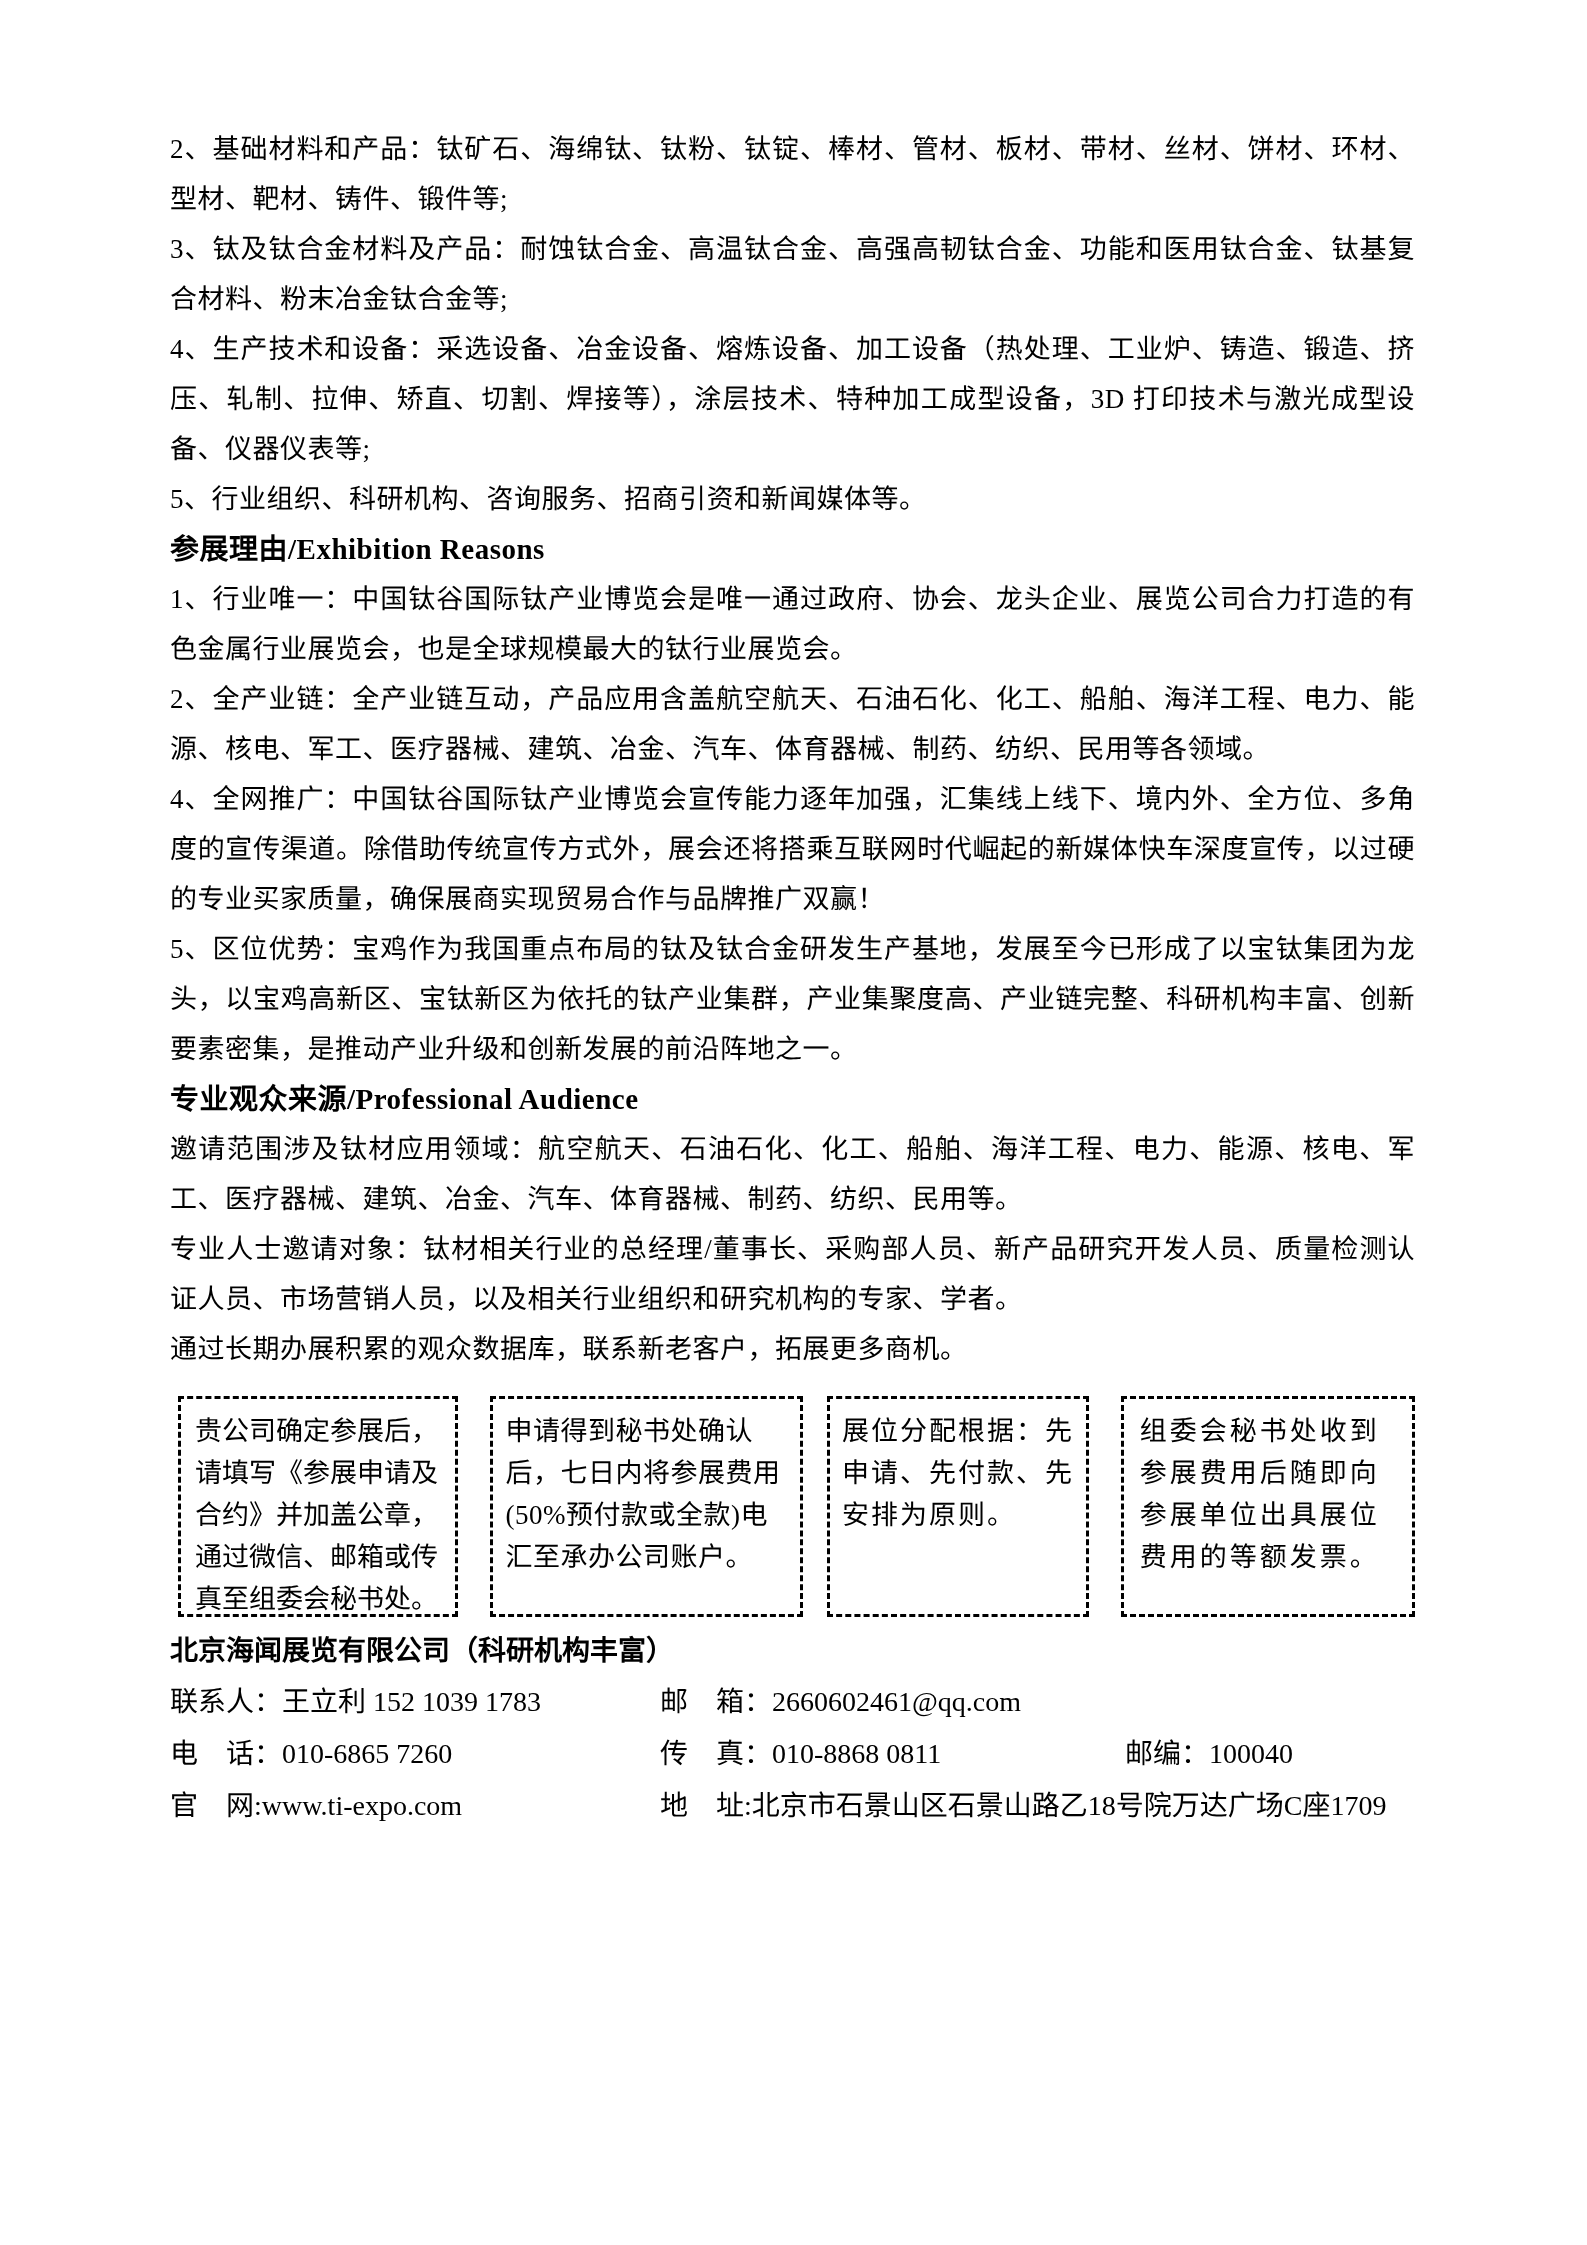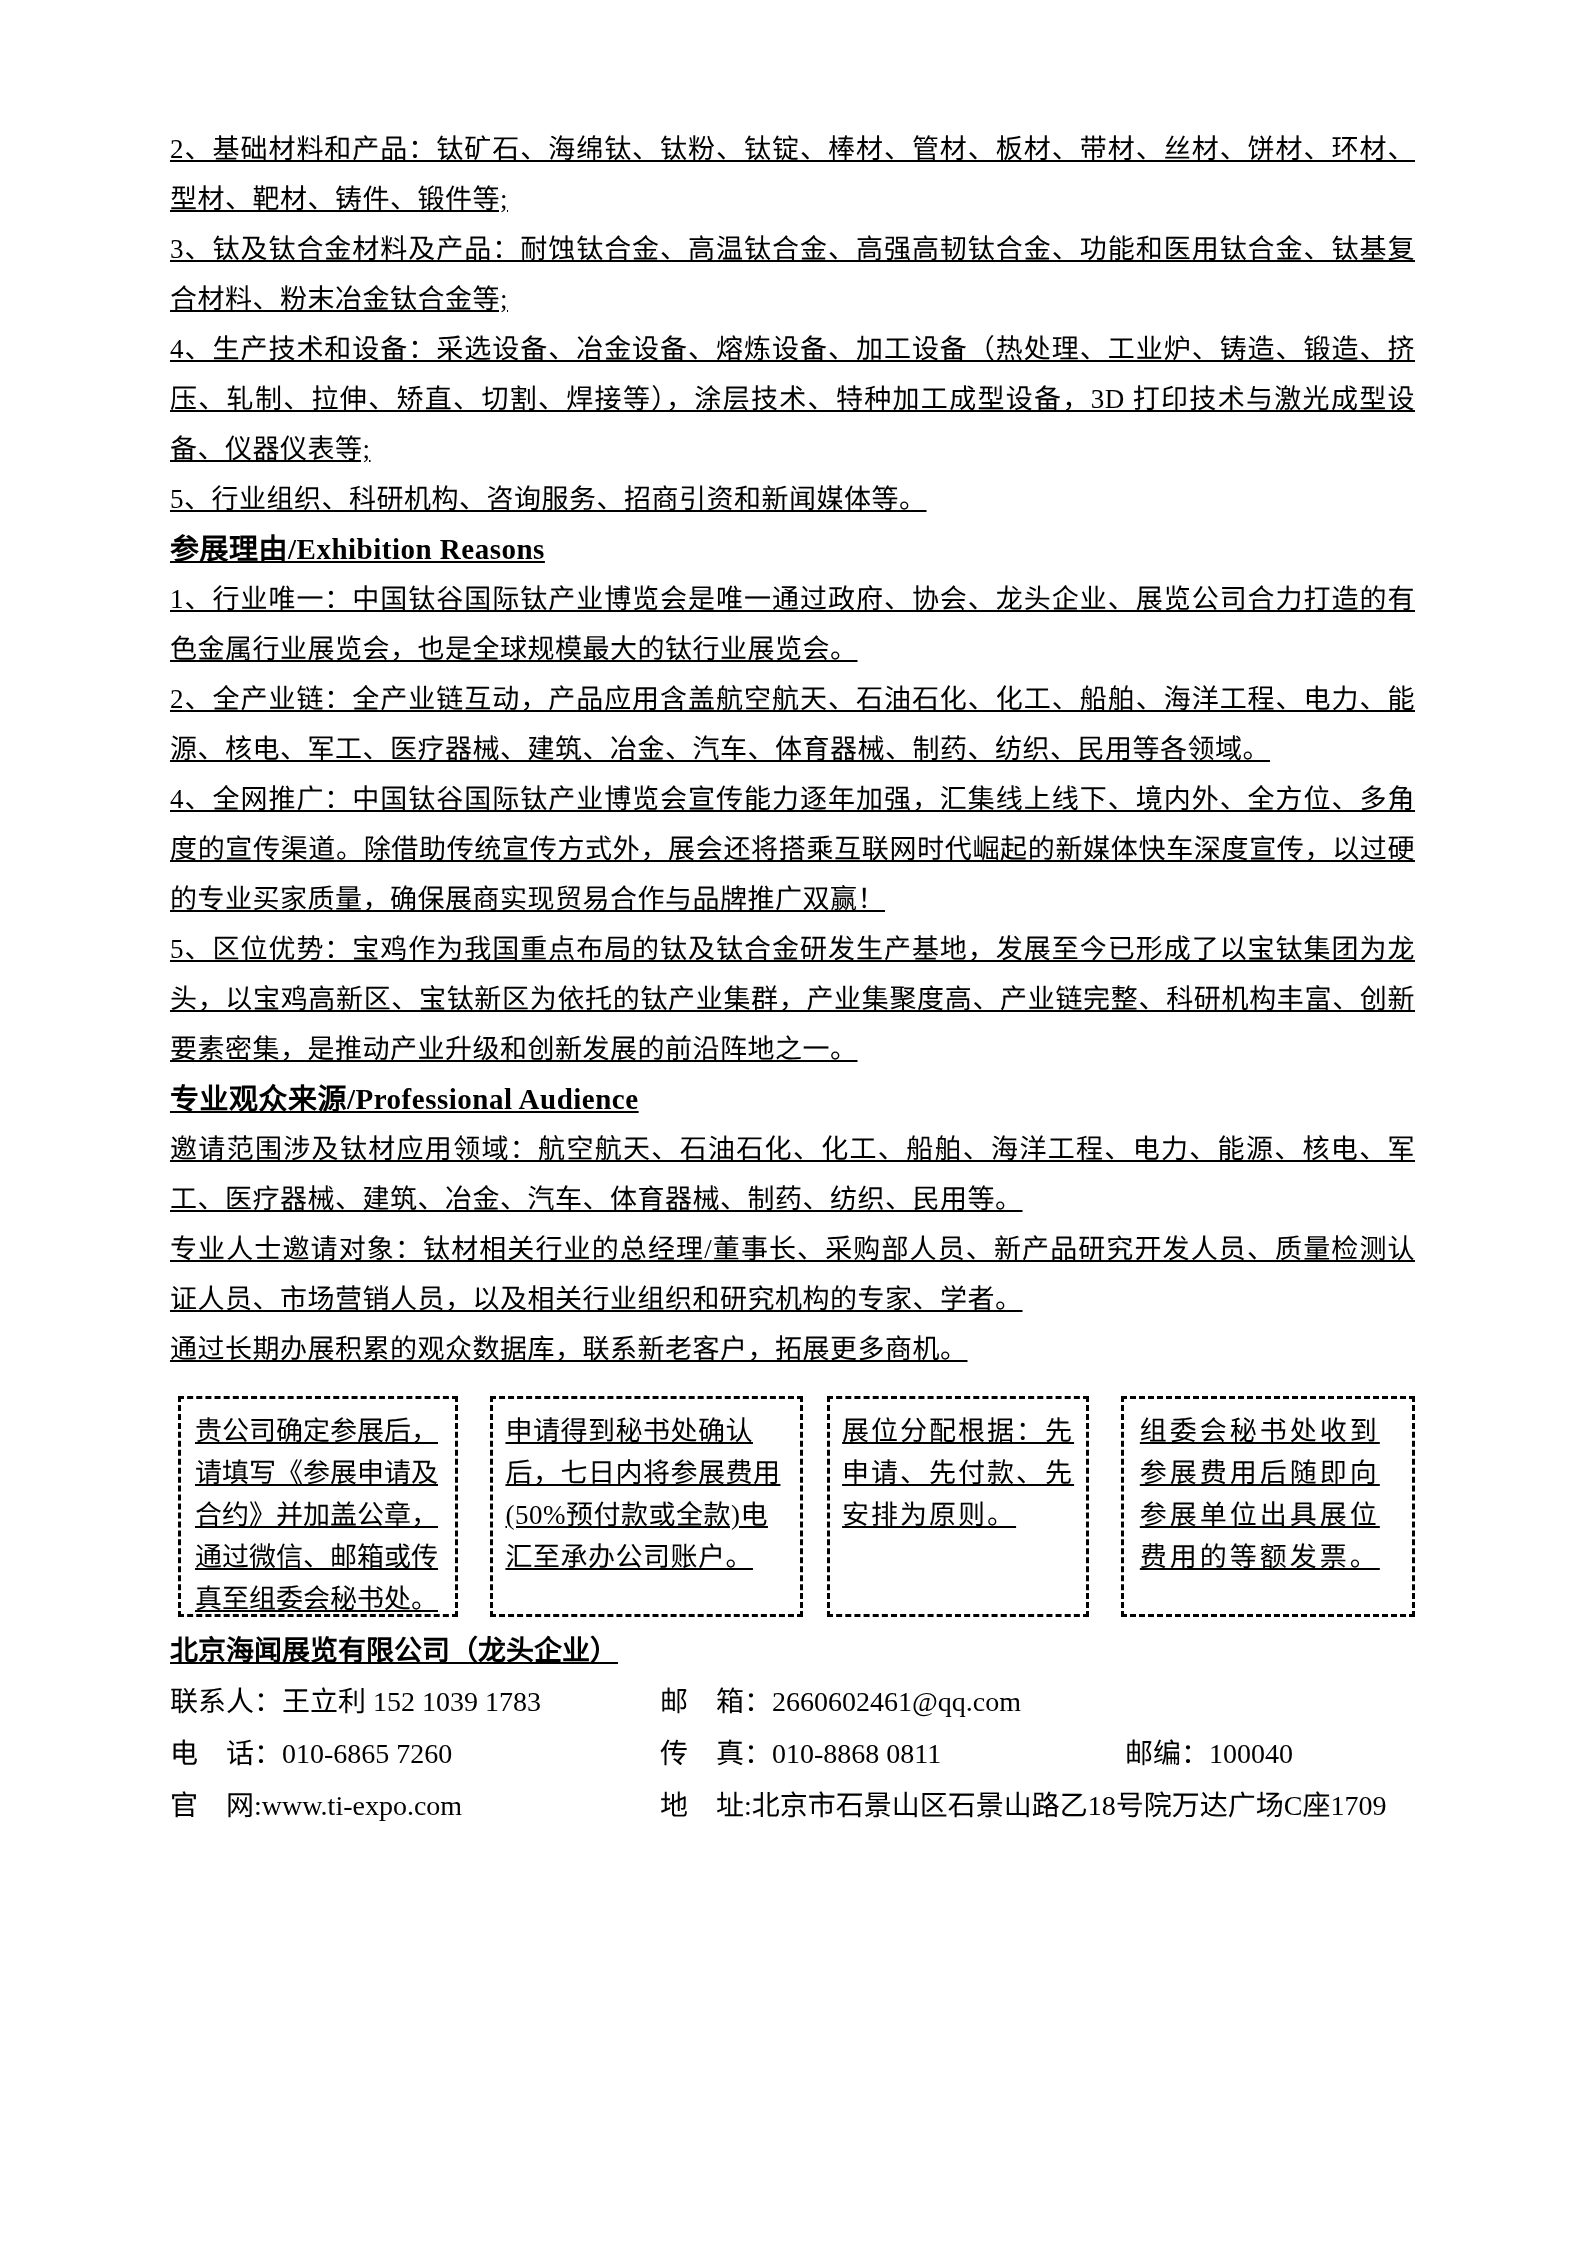--- a/index.html
+++ b/index.html
@@ -12,21 +12,20 @@
   .page {
     position: relative;
     width: 1587px; height: 2245px;
     background: #ffffff;
     overflow: hidden;
   }
   .content {
     position: absolute;
     left: 170px; top: 124px;
     width: 1245px;
-    text-decoration: underline;
   }
   .para {
     margin: 0;
     font-size: 27px;
     line-height: 50px;
     text-align: justify;
     letter-spacing: 0.5px;
   }
   .heading {
     margin: 0;
@@ -109,21 +108,21 @@
 汇至承办公司账户。</div>
       <div class="step step-4">展位分配根据：先
 申请、先付款、先
 安排为原则。</div>
       <div class="step step-3">组委会秘书处收到
 参展费用后随即向
 参展单位出具展位
 费用的等额发票。</div>
     </div>
 
-    <h2 class="company-heading">北京海闻展览有限公司（龙头企业）</h2>
+    <h2 class="company-heading">北京海闻展览有限公司（科研机构丰富）</h2>
 
     <div class="contact-row">
       <span class="cell-a">联系人：王立利 152 1039 1783</span>
       <span class="cell-b">邮　箱：2660602461@qq.com</span>
     </div>
     <div class="contact-row">
       <span class="cell-a">电　话：010-6865 7260</span>
       <span class="cell-b">传　真：010-8868 0811</span>
       <span class="cell-c">邮编：100040</span>
     </div>

